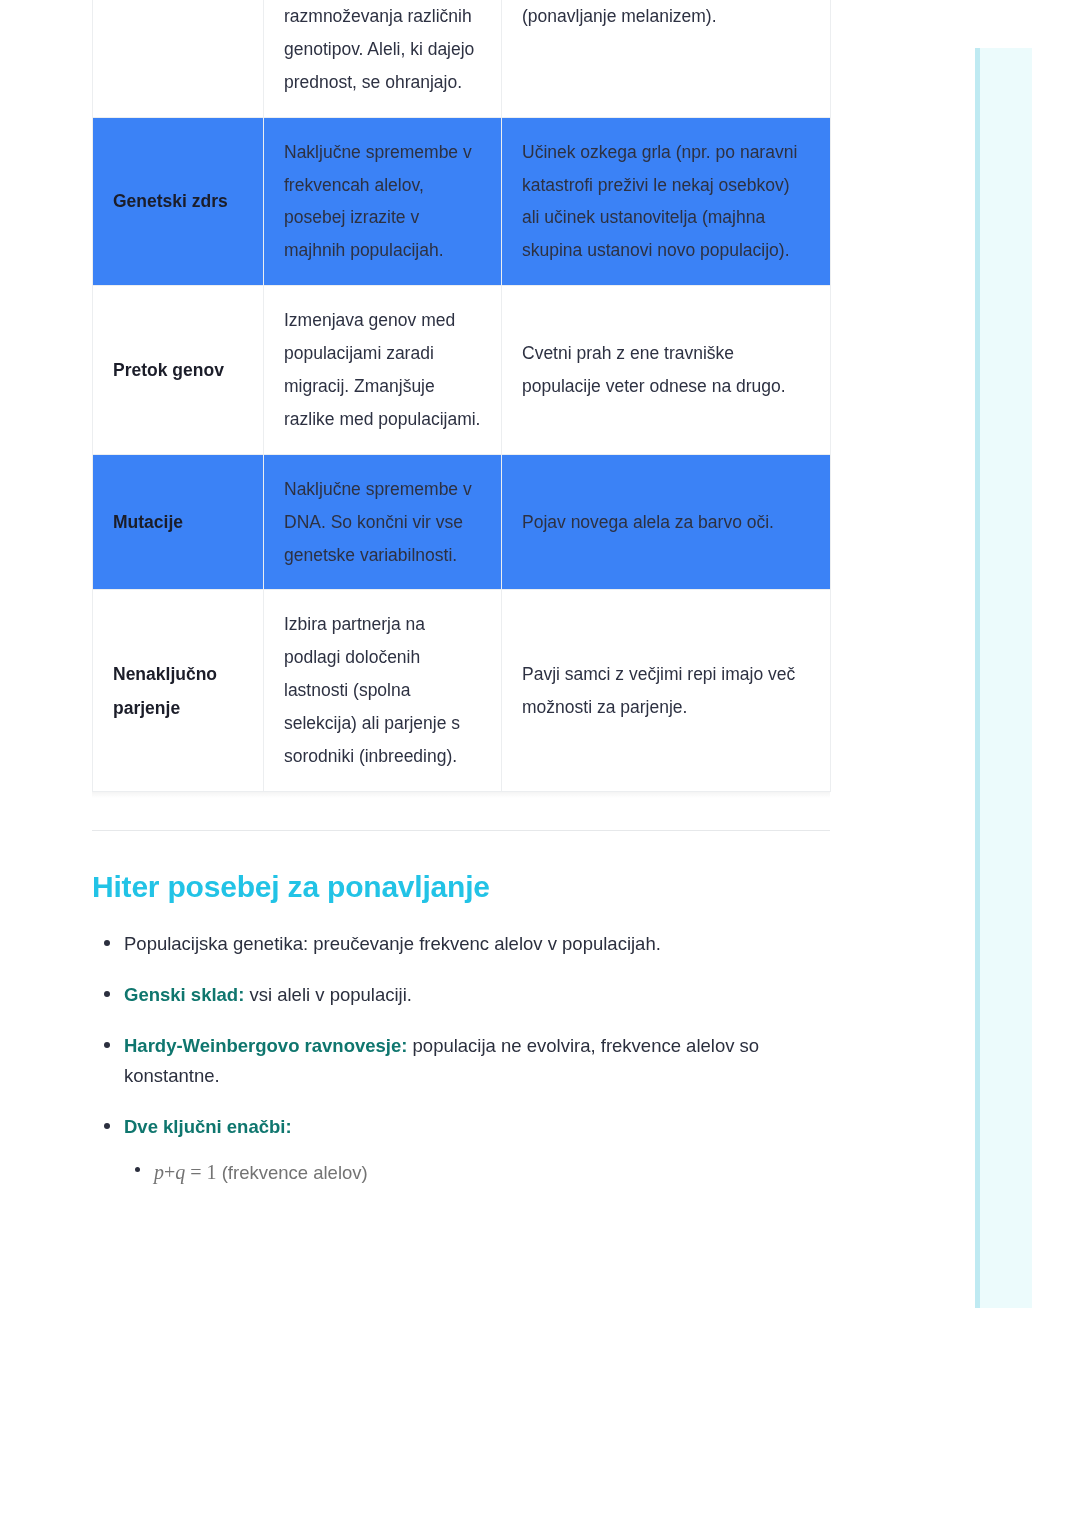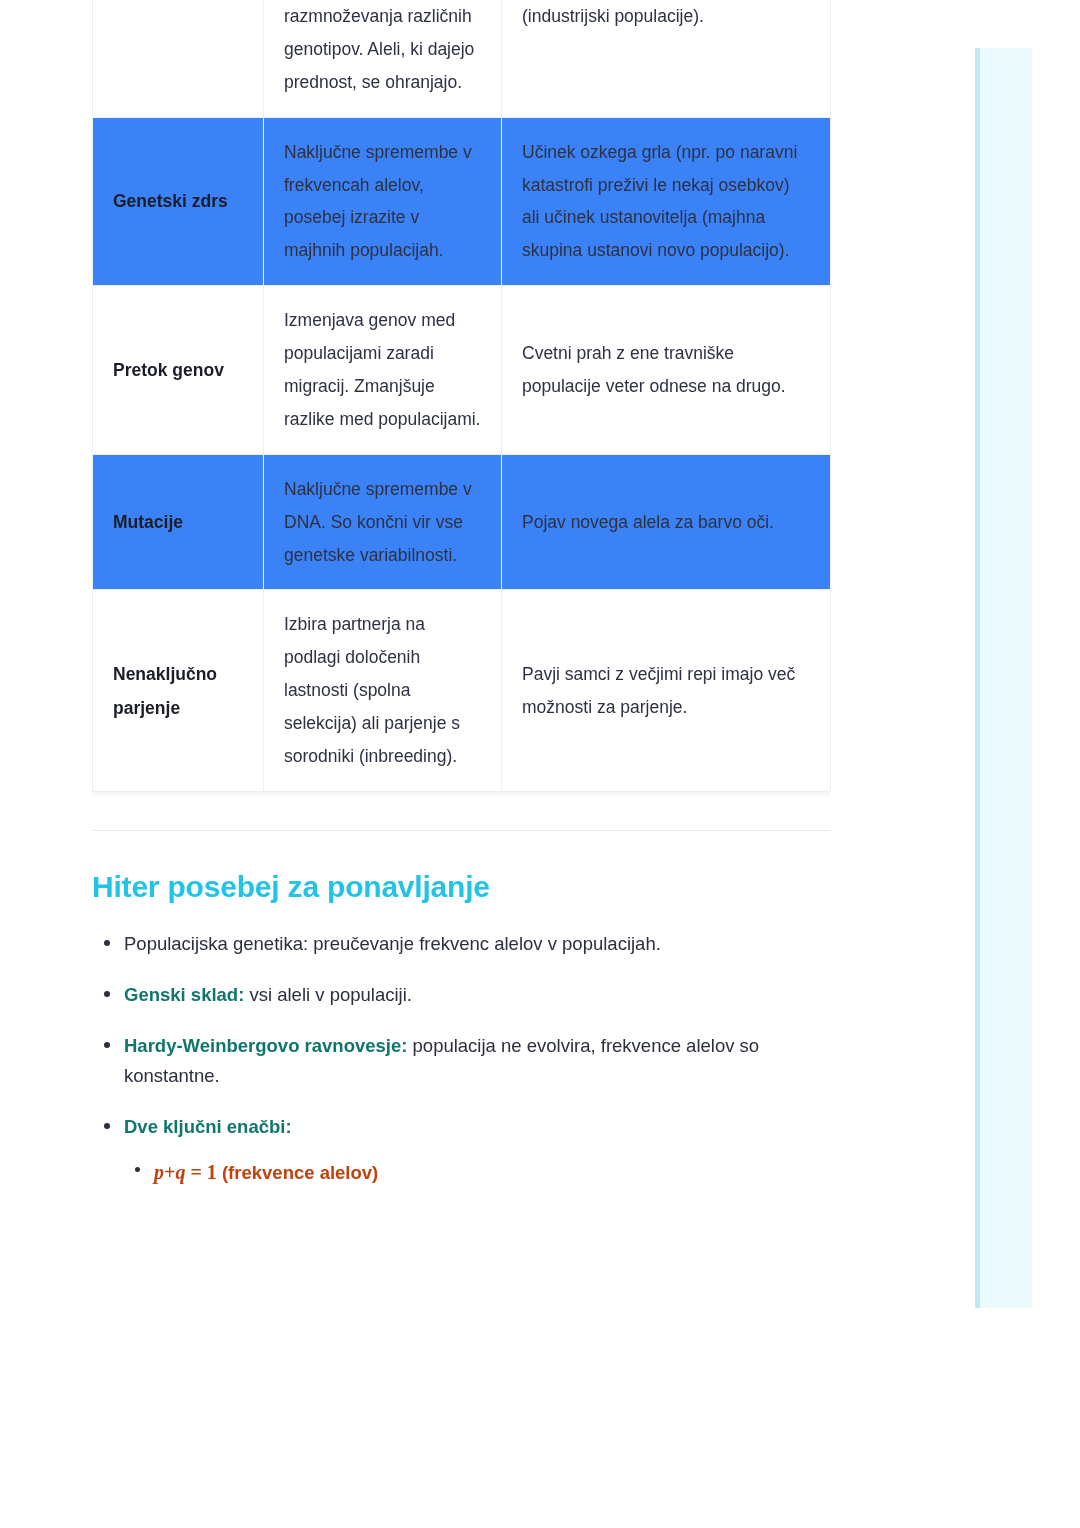--- a/index.html
+++ b/index.html
@@ -136,22 +136,21 @@
 
   .sub-list {
     list-style: none;
     margin-top: 14px;
   }
   .sub-list > li {
     position: relative;
     padding-left: 30px;
     font-size: 18.5px;
     line-height: 1.6;
-    color: #c2410c;
-    font-weight: bold;
+    color: #737373;
   }
   .sub-list > li::before {
     content: "";
     position: absolute;
     left: 11px;
     top: 11px;
     width: 5px;
     height: 5px;
     border-radius: 50%;
     background: #2b2f3e;
@@ -188,21 +187,21 @@
       <colgroup>
         <col class="c1">
           <col class="c2">
           <col class="c3">
       </colgroup>
       <tbody>
 
         <tr class="plain clipped">
           <td class="term"></td>
           <td>razmnoževanja različnih genotipov. Aleli, ki dajejo prednost, se ohranjajo.</td>
-          <td>(industrijski populacije).</td>
+          <td>(ponavljanje melanizem).</td>
         </tr>
 
         <tr class="alt">
           <td class="term">Genetski zdrs</td>
           <td>Naključne spremembe v frekvencah alelov, posebej izrazite v majhnih populacijah.</td>
           <td>Učinek ozkega grla (npr. po naravni katastrofi preživi le nekaj osebkov) ali učinek ustanovitelja (majhna skupina ustanovi novo populacijo).</td>
         </tr>
 
         <tr class="plain">
           <td class="term">Pretok genov</td>

